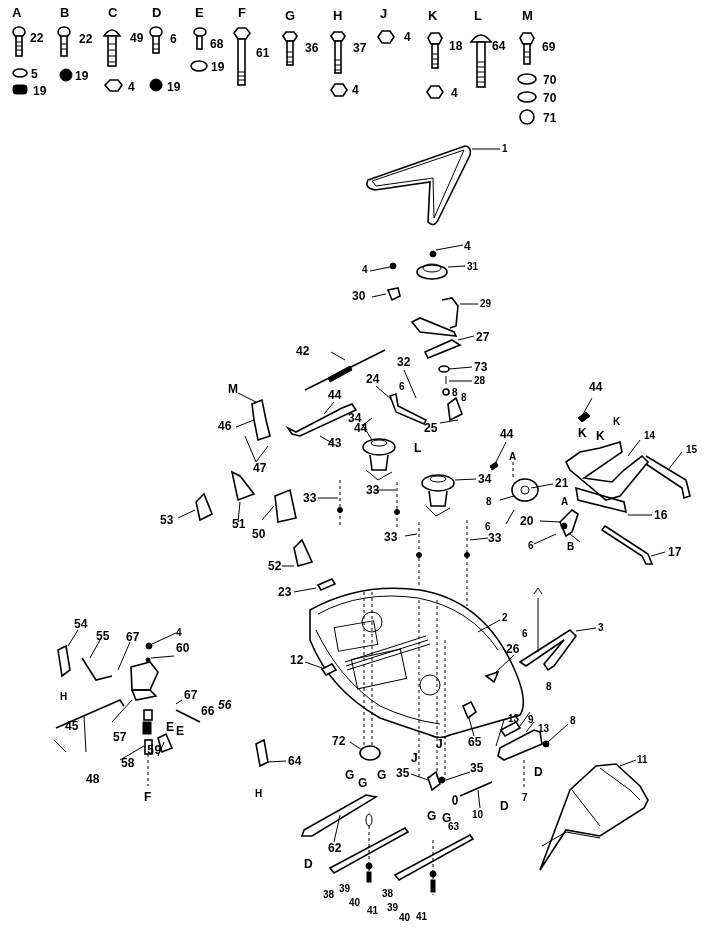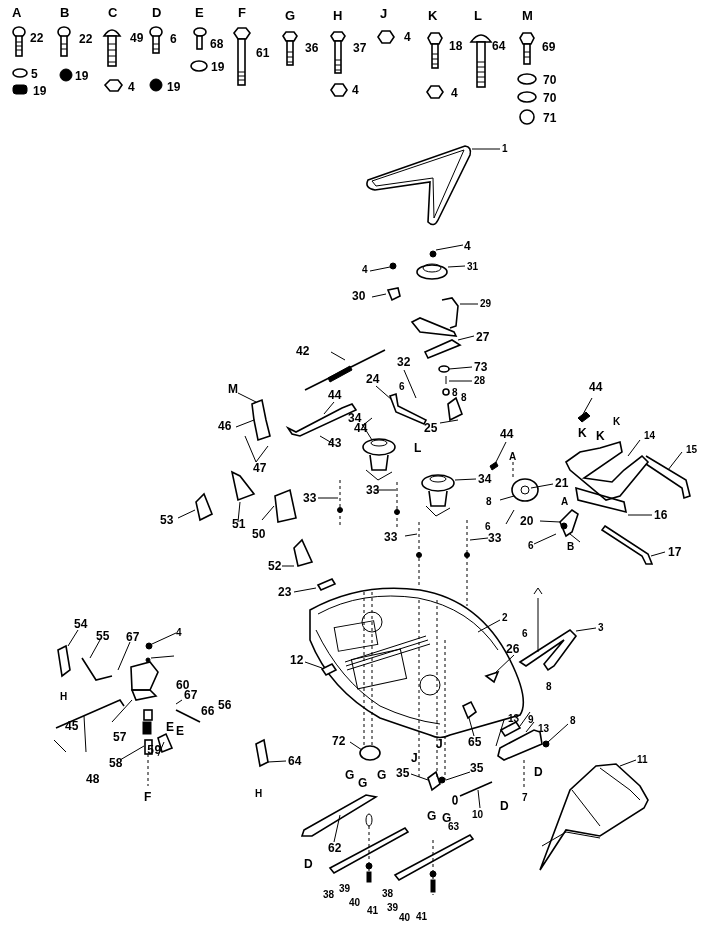--- a/index.html
+++ b/index.html
@@ -502,26 +502,26 @@
   <text class="lbl num" x="95" y="640" style="display:none">55</text>
   <text class="lbl sm" x="176" y="636">4</text>
   <text class="lbl num" x="175" y="660" style="display:none">60</text>
   <text class="lbl num" x="126" y="642" style="display:none">67</text>
   <text class="lbl num" x="92" y="804" style="display:none">58</text>
 </svg>
 
 <div style="position:absolute;left:0;top:0;width:720px;height:932px;pointer-events:none;font-family:'Liberation Sans',sans-serif;font-weight:bold;font-size:12px;color:#000;">
   <span style="position:absolute;left:96px;top:629px;">55</span>
   <span style="position:absolute;left:126px;top:630px;">67</span>
-  <span style="position:absolute;left:176px;top:678px;">60</span>
+  <span style="position:absolute;left:176px;top:641px;">60</span>
   <span style="position:absolute;left:184px;top:688px;">67</span>
-  <span style="position:absolute;left:218px;top:698px;">56</span>
+  <span style="position:absolute;left:218px;top:698px;font-style:italic;">56</span>
   <span style="position:absolute;left:153px;top:704px;padding-left:48px;">66</span>
   <span style="position:absolute;left:113px;top:730px;text-align:center;">57</span>
   <span style="position:absolute;left:86px;top:748px;margin-top:24px;">48</span>
   <span style="position:absolute;left:65px;top:719px;">45</span>
-  <span style="position:absolute;left:109px;top:756px;text-align:right;">58</span>
+  <span style="position:absolute;left:121px;top:756px;text-align:right;">58</span>
   <span style="position:absolute;left:147px;top:744px;font-family:Liberation Mono, monospace;">59</span>
   <span style="position:absolute;left:166px;top:720px;">E</span>
   <span style="position:absolute;left:176px;top:724px;">E</span>
   <span style="position:absolute;left:144px;top:790px;">F</span>
 </div>
 </div>
 
 </body></html>

